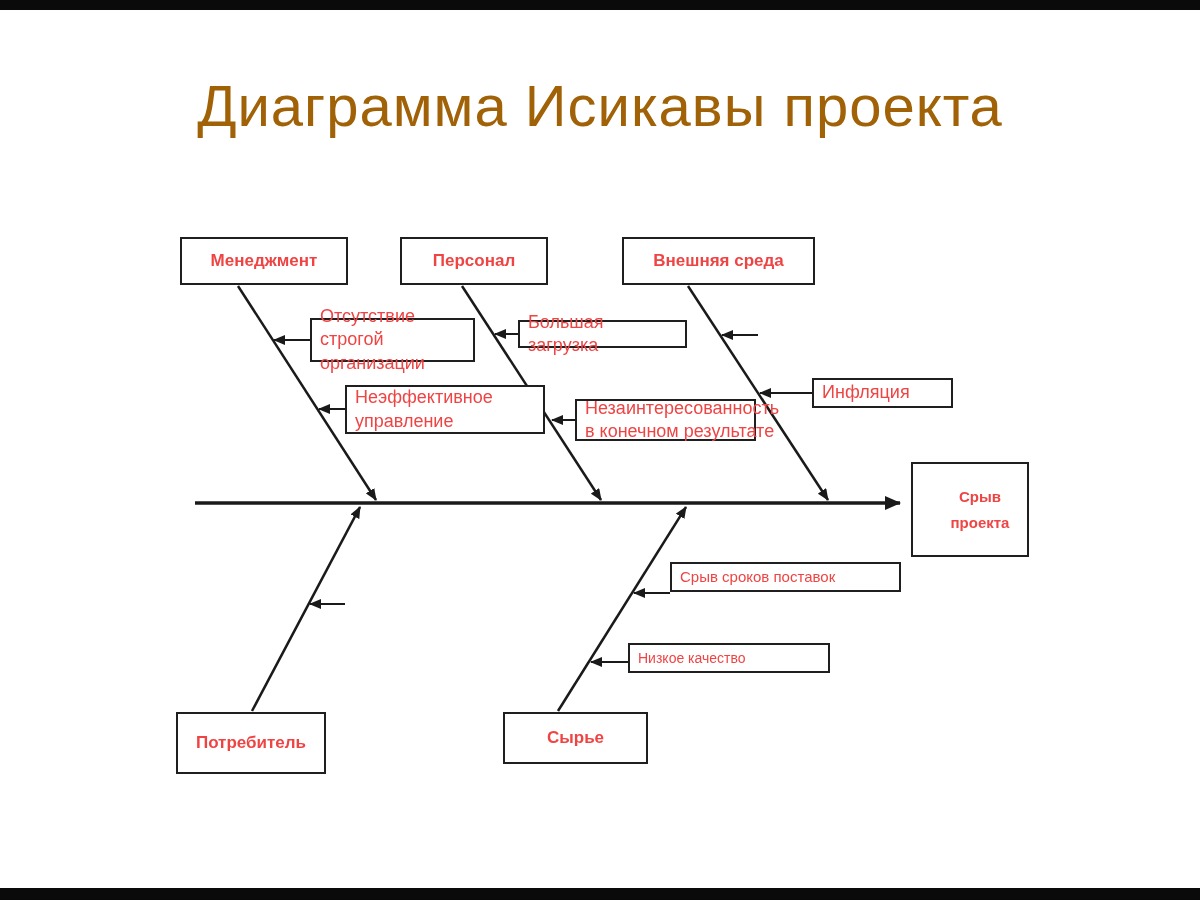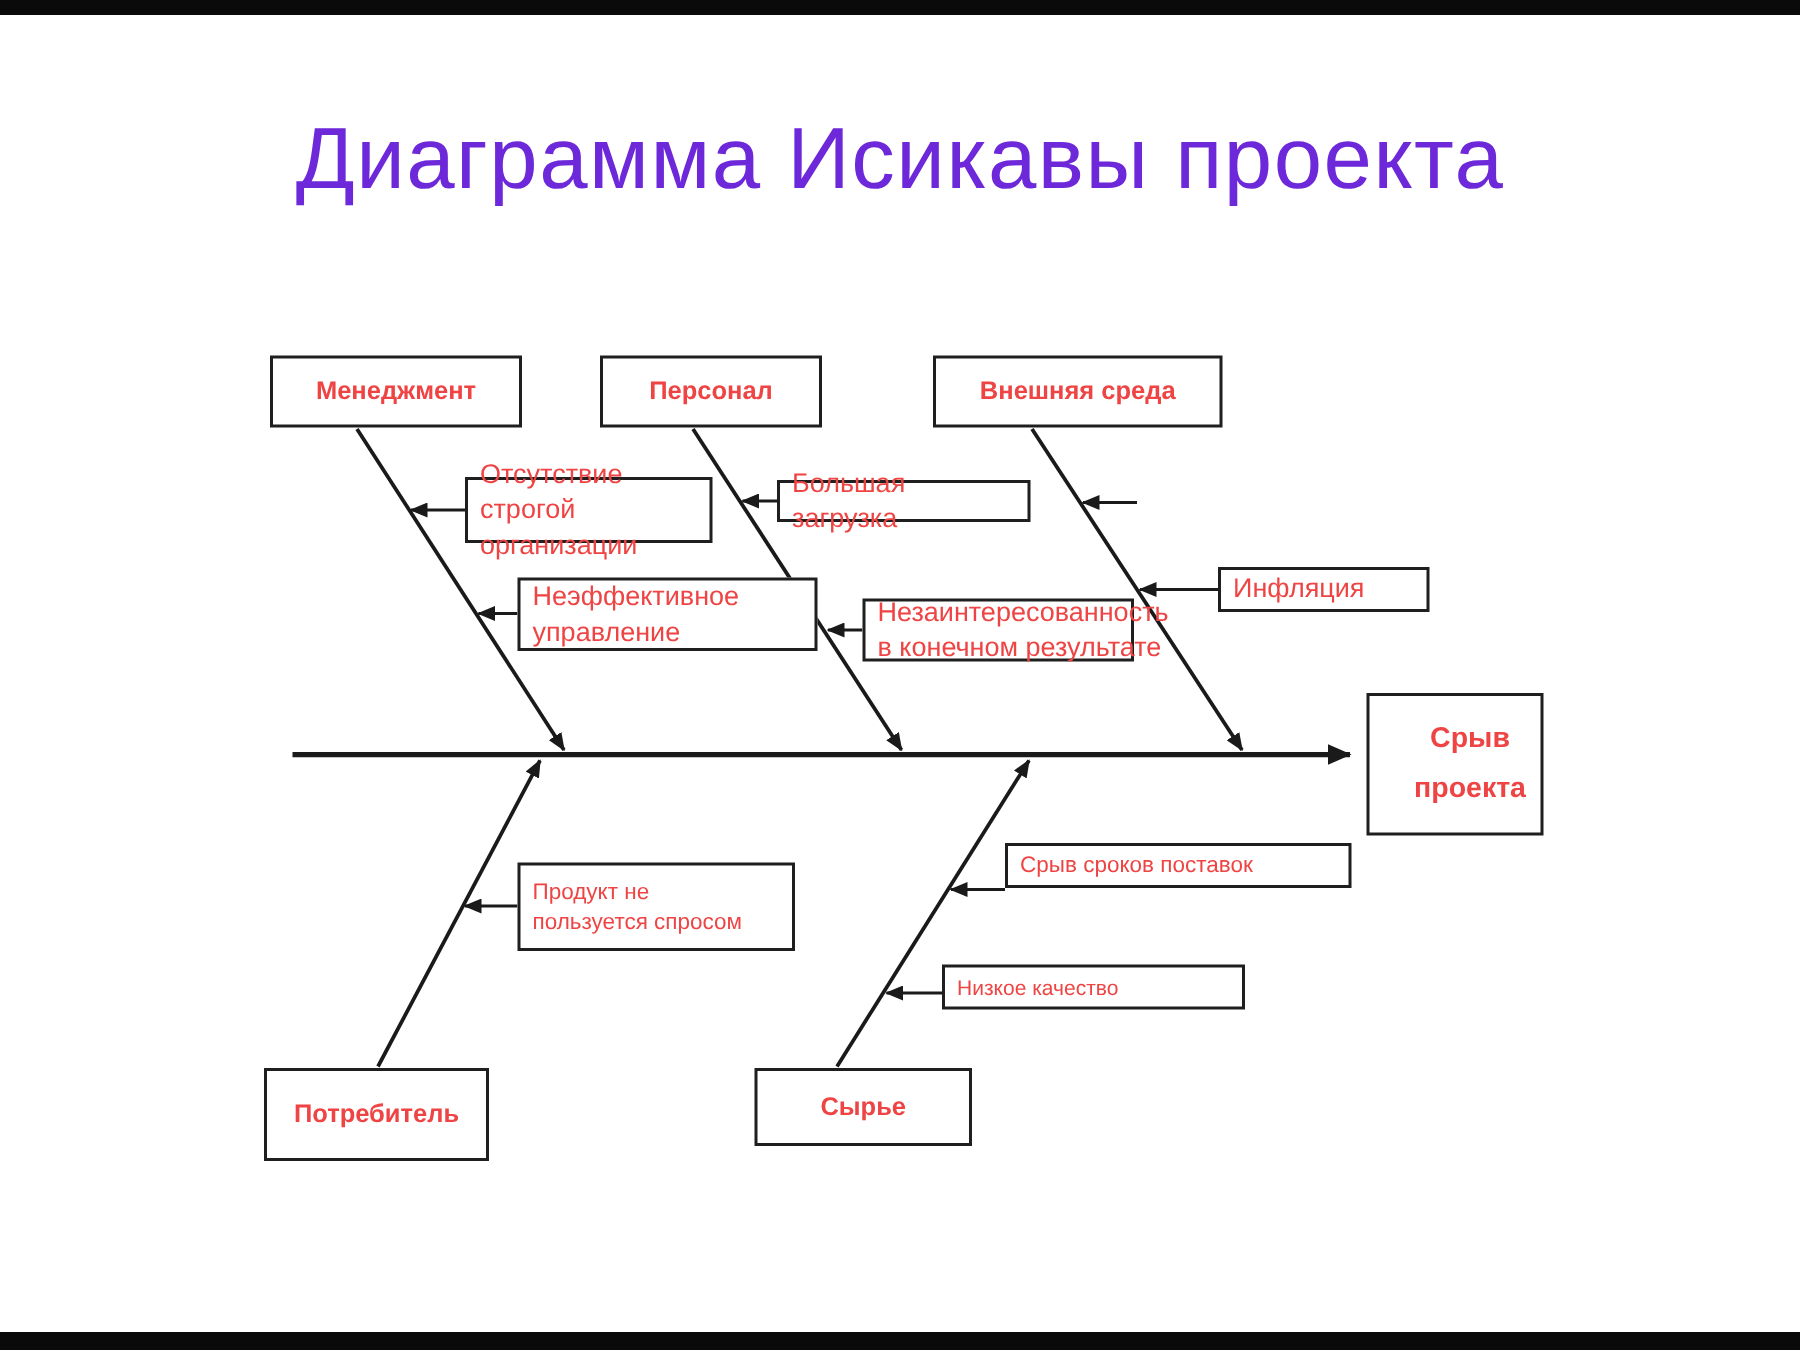--- a/index.html
+++ b/index.html
@@ -14,21 +14,21 @@
   .bar { position: absolute; left: 0; width: 100%; background: #0a0a0a; }
   .bar.top { top: 0; height: 10px; }
   .bar.bottom { bottom: 0; height: 12px; }
   .title {
     position: absolute;
     top: 72px; left: 0; width: 100%;
     margin: 0;
     text-align: center;
     font-size: 58px;
     font-weight: 400;
-    color: #6d28d9;
+    color: #a16207;
     letter-spacing: 1px;
   }
   svg.lines { position: absolute; left: 0; top: 0; width: 1200px; height: 900px; }
   .box {
     position: absolute;
     box-sizing: border-box;
     background: #ffffff;
     border: 2px solid #1f1f1f;
     color: #ef4444;
     display: flex;
@@ -44,21 +44,21 @@
   .sub {
     font-size: 18px;
     line-height: 1.3;
     padding: 3px 8px;
     border-width: 2px;
   }
   .effect {
     justify-content: center;
     text-align: center;
     font-weight: 700;
-    font-size: 19px;
+    font-size: 15px;
     line-height: 1.7;
     padding-left: 20px;
   }
 </style>
 </head>
 <body>
 
 <div class="page">
 
   <div class="bar top"></div>
@@ -104,21 +104,19 @@
 
   <div class="box sub" style="left:310px; top:318px; width:165px; height:44px">Отсутствие строгой
 организации</div>
   <div class="box sub" style="left:345px; top:385px; width:200px; height:49px">Неэффективное
 управление</div>
   <div class="box sub" style="left:518px; top:320px; width:169px; height:28px">Большая загрузка</div>
   <div class="box sub" style="left:575px; top:399px; width:181px; height:42px">Незаинтересованность
 в конечном результате</div>
   <div class="box sub" style="left:812px; top:378px; width:141px; height:30px">Инфляция</div>
 
-  <div class="box sub" style="left:345px; top:575px; width:185px; height:59px; font-size:15px">Продукт не
-пользуется спросом</div>
   <div class="box sub" style="left:670px; top:562px; width:231px; height:30px; font-size:15px">Срыв сроков поставок</div>
   <div class="box sub" style="left:628px; top:643px; width:202px; height:30px; font-size:14px">Низкое качество</div>
 
   <div class="box effect" style="left:911px; top:462px; width:118px; height:95px">Срыв
 проекта</div>
 
 </div>
 
 </body></html>

